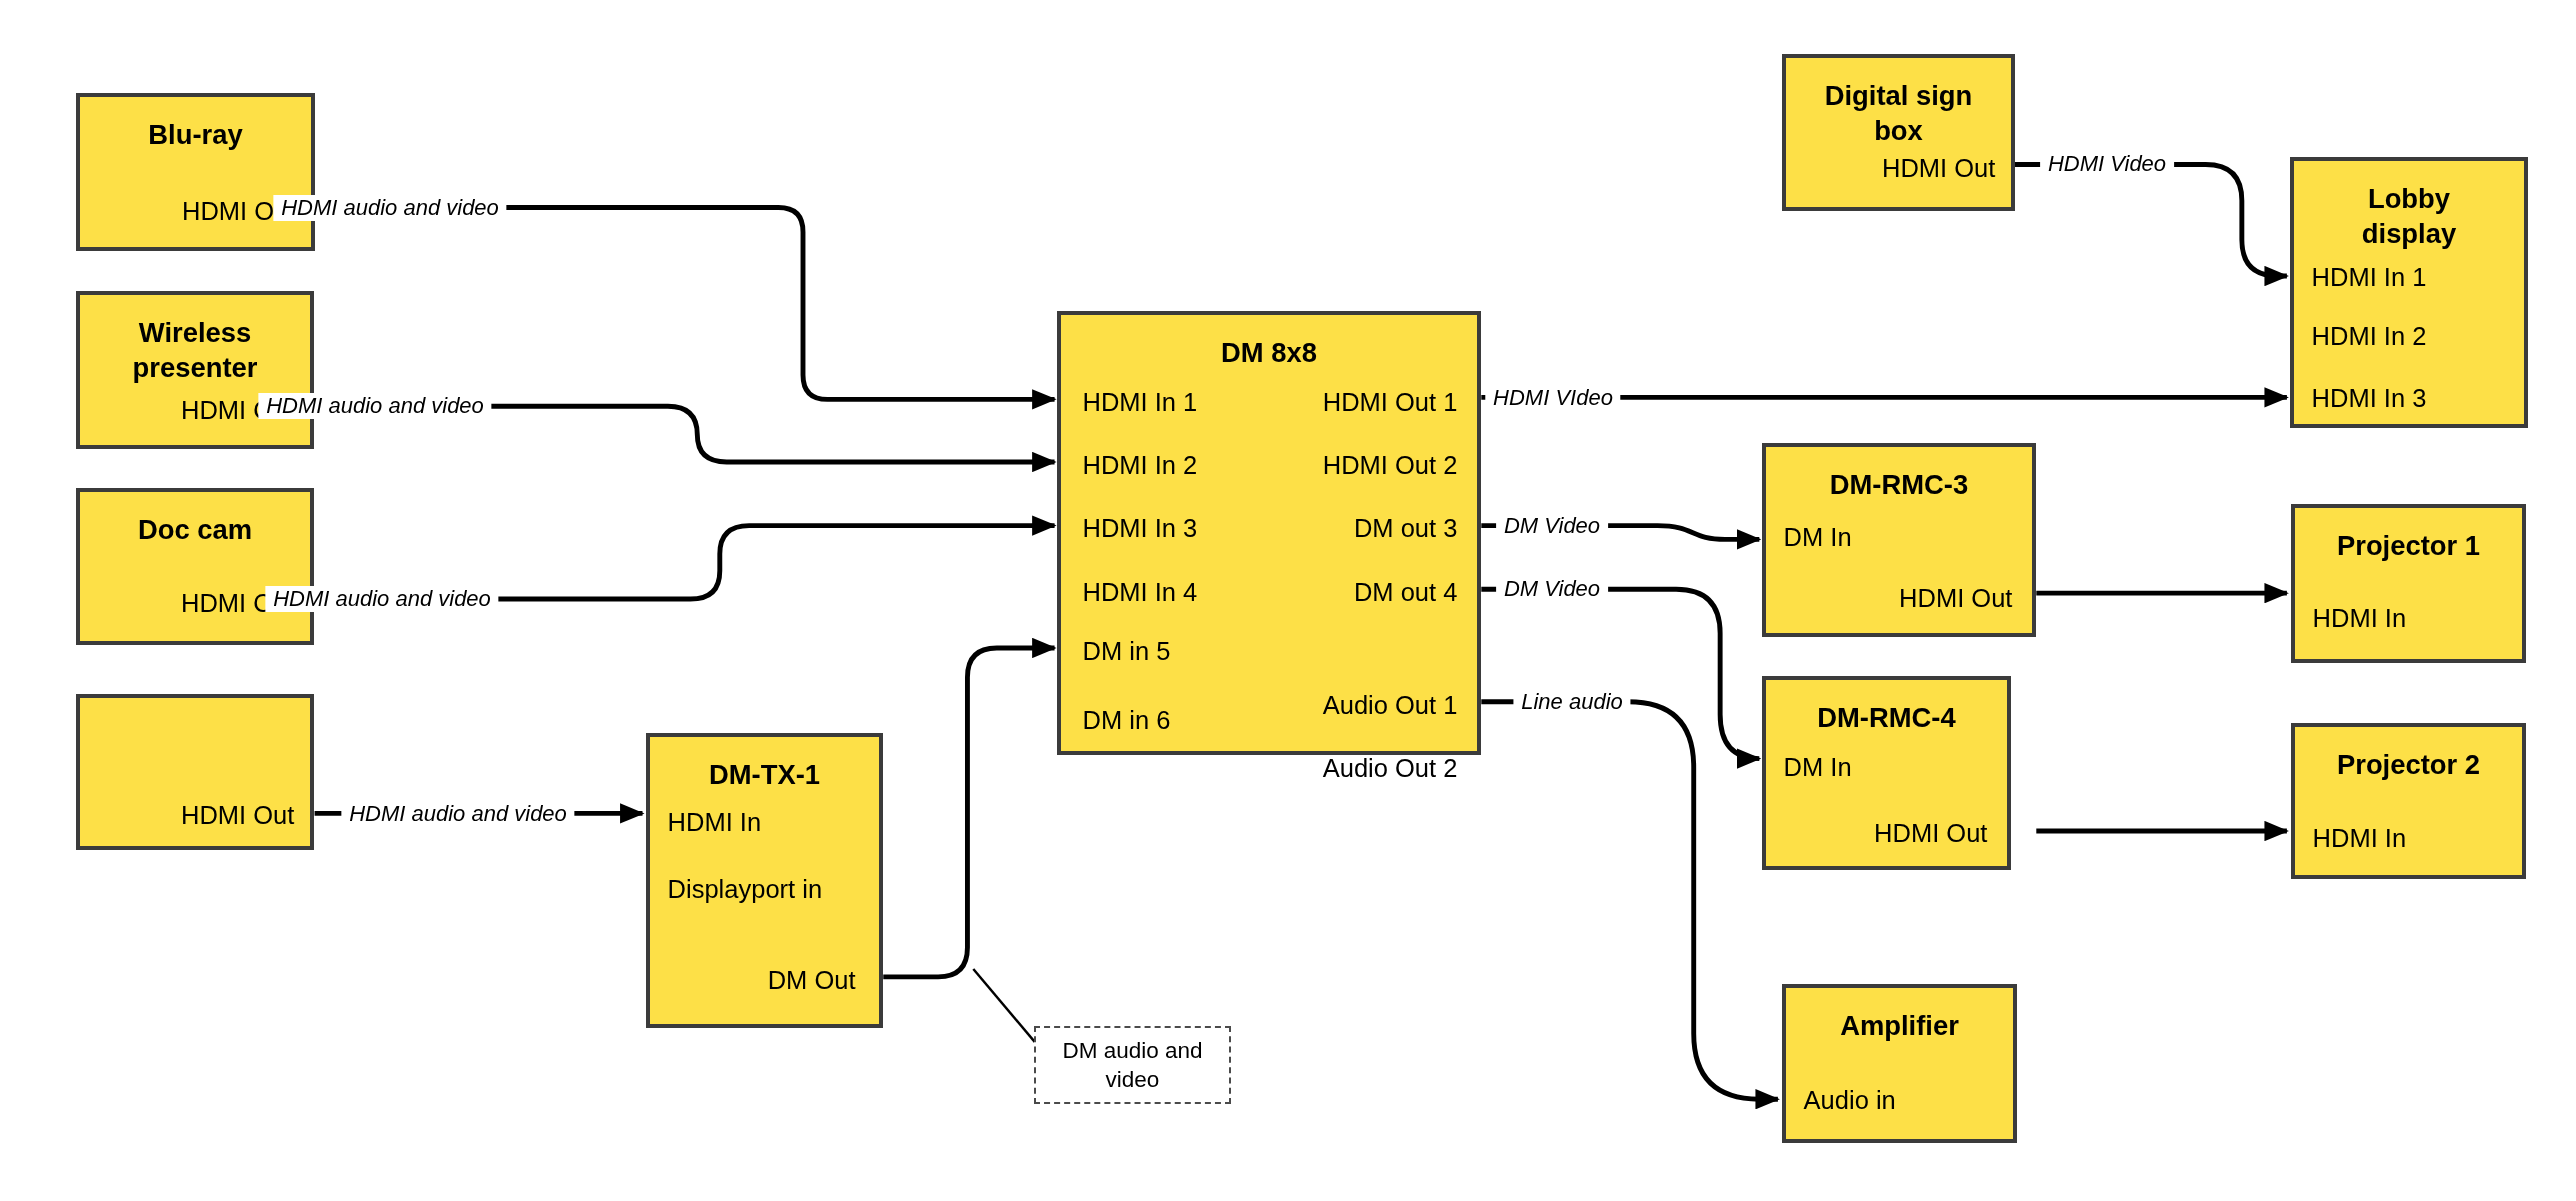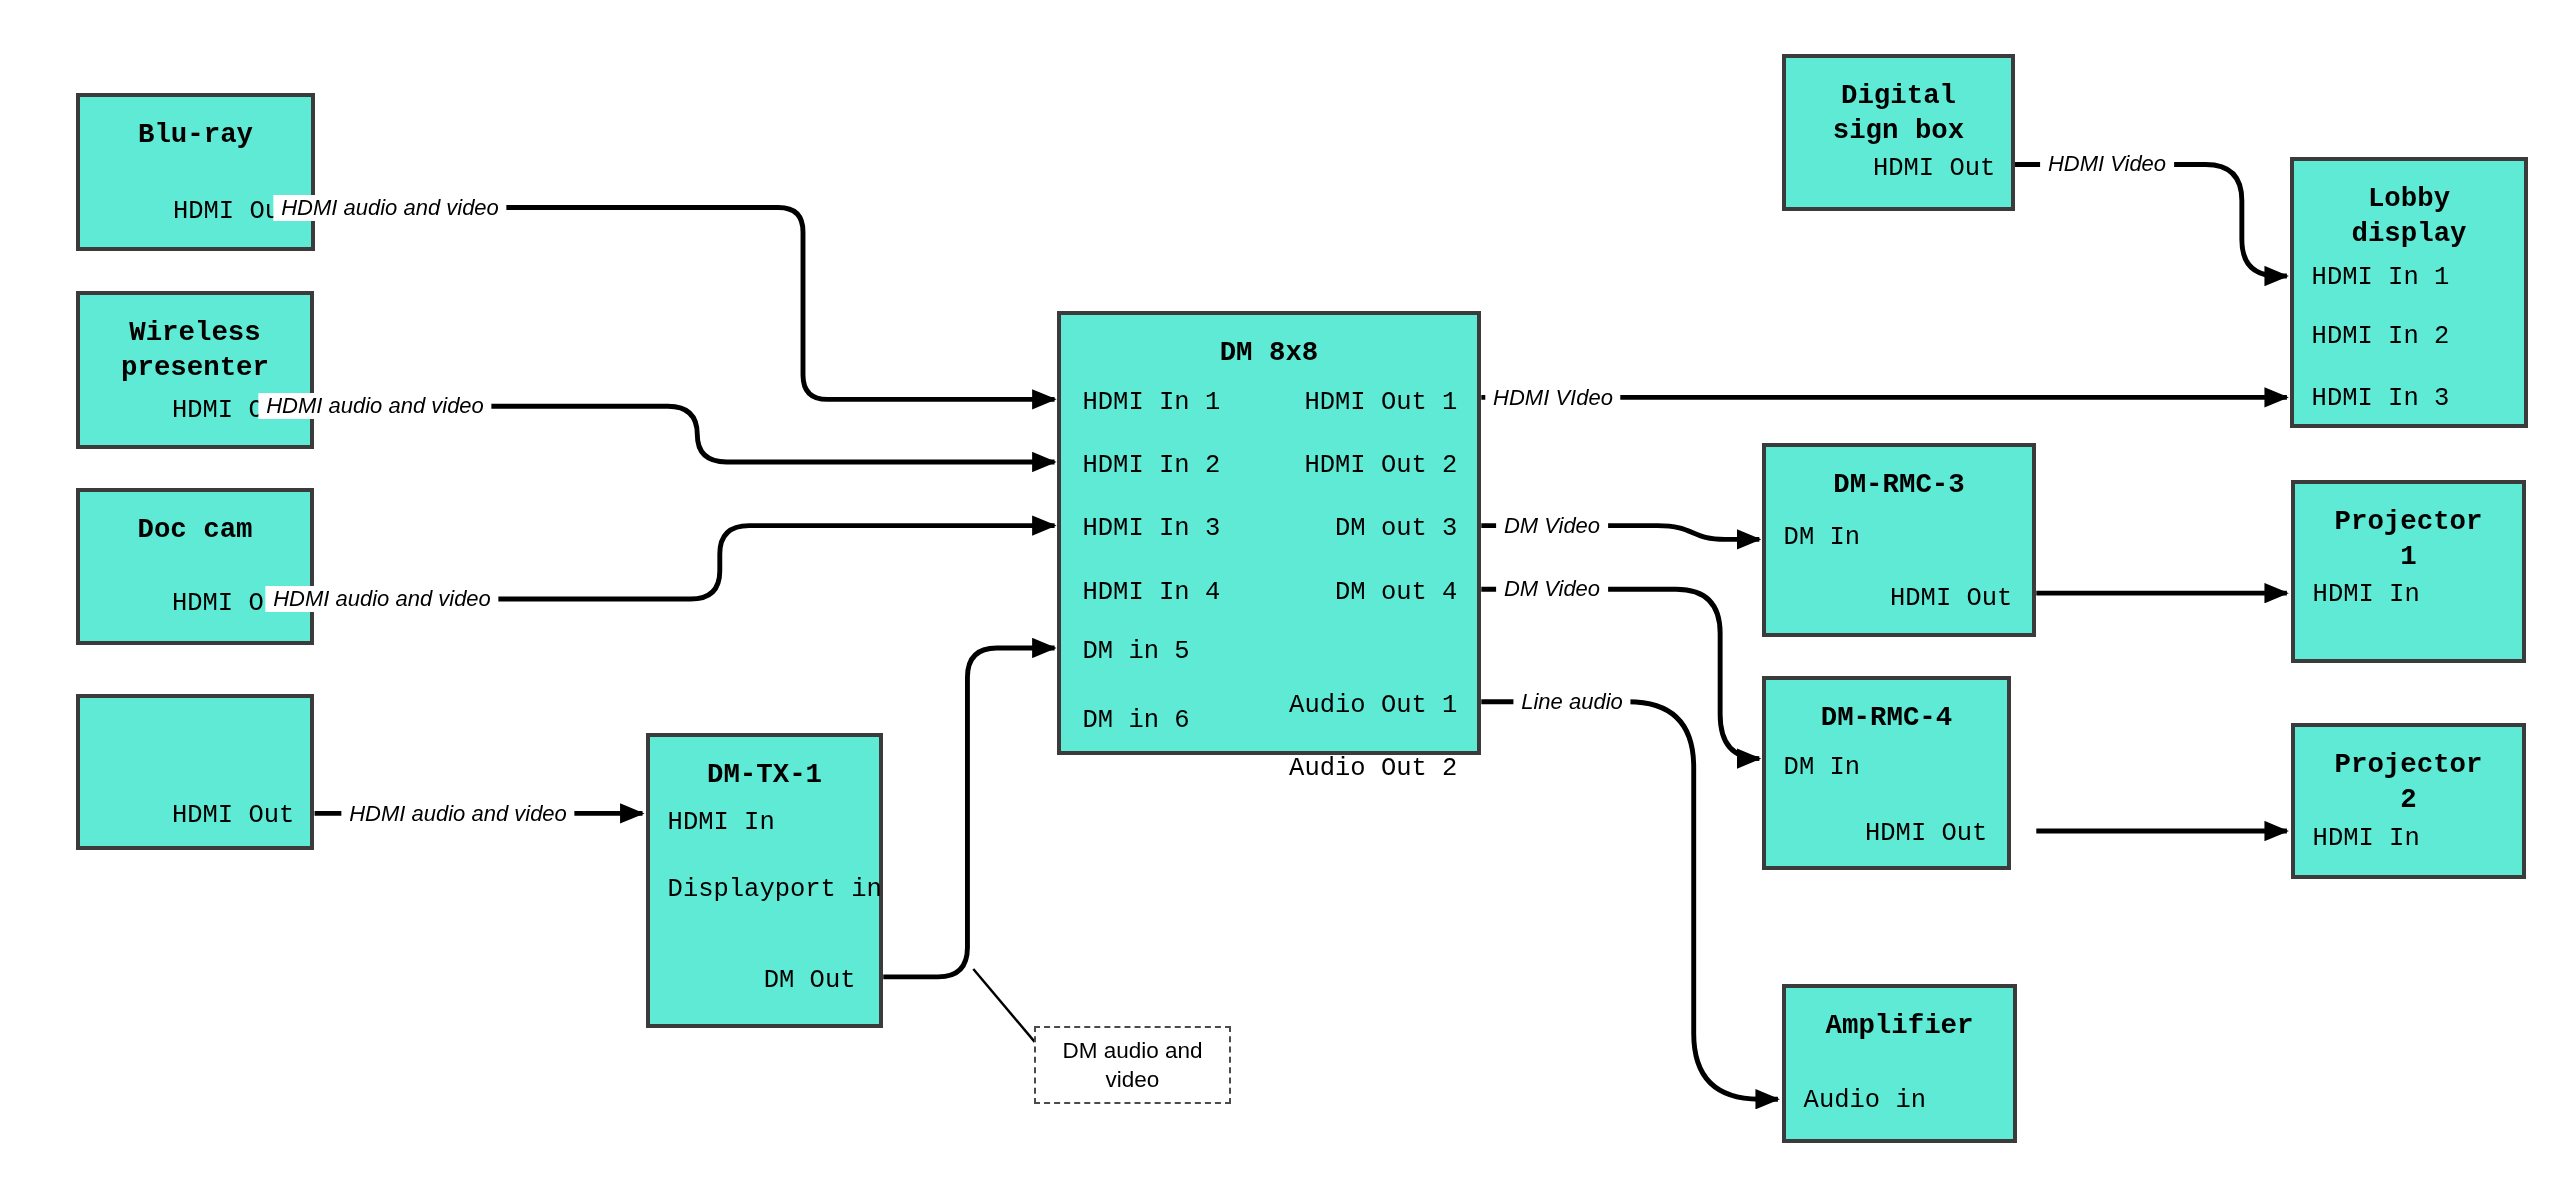--- a/index.html
+++ b/index.html
@@ -7,24 +7,23 @@
     position:relative;
     width:2576px;height:1201px;
     background:#ffffff;
     font-family:"Liberation Sans", sans-serif;
     color:#000;
     overflow:hidden;
   }
   #wires{position:absolute;left:0;top:0;width:2576px;height:1201px;}
   .node{
     position:absolute;
-    background:#5eead4;
+    background:#fde047;
     border:4.9px solid #3b3b3b;
     box-sizing:border-box;
-    font-family:Liberation Mono, monospace;
   }
   .node .title{
     padding:19.6px 23.5px 0;
     text-align:center;
     font-size:27.4px;
     font-weight:bold;
     line-height:1.3;
   }
   .port{
     position:absolute;
@@ -144,21 +143,21 @@
     <span class="port pl" style="top:91px">DM In</span>
     <span class="port pr" style="top:152px;right:19.6px">HDMI Out</span>
   </div>
 
   <div class="node" style="left:1762px;top:676px;width:249px;height:194px">
     <div class="title">DM-RMC-4</div>
     <span class="port pl" style="top:88px">DM In</span>
     <span class="port pr" style="top:154px;right:19.6px">HDMI Out</span>
   </div>
 
-  <div class="node" style="left:2291px;top:480px;width:235px;height:183px">
+  <div class="node" style="left:2291px;top:504px;width:235px;height:159px">
     <div class="title">Projector 1</div>
     <span class="port pl" style="top:111px">HDMI In</span>
   </div>
 
   <div class="node" style="left:2291px;top:723px;width:235px;height:156px">
     <div class="title">Projector 2</div>
     <span class="port pl" style="top:112px">HDMI In</span>
   </div>
 
   <div class="node" style="left:1782px;top:984px;width:235px;height:159px">

